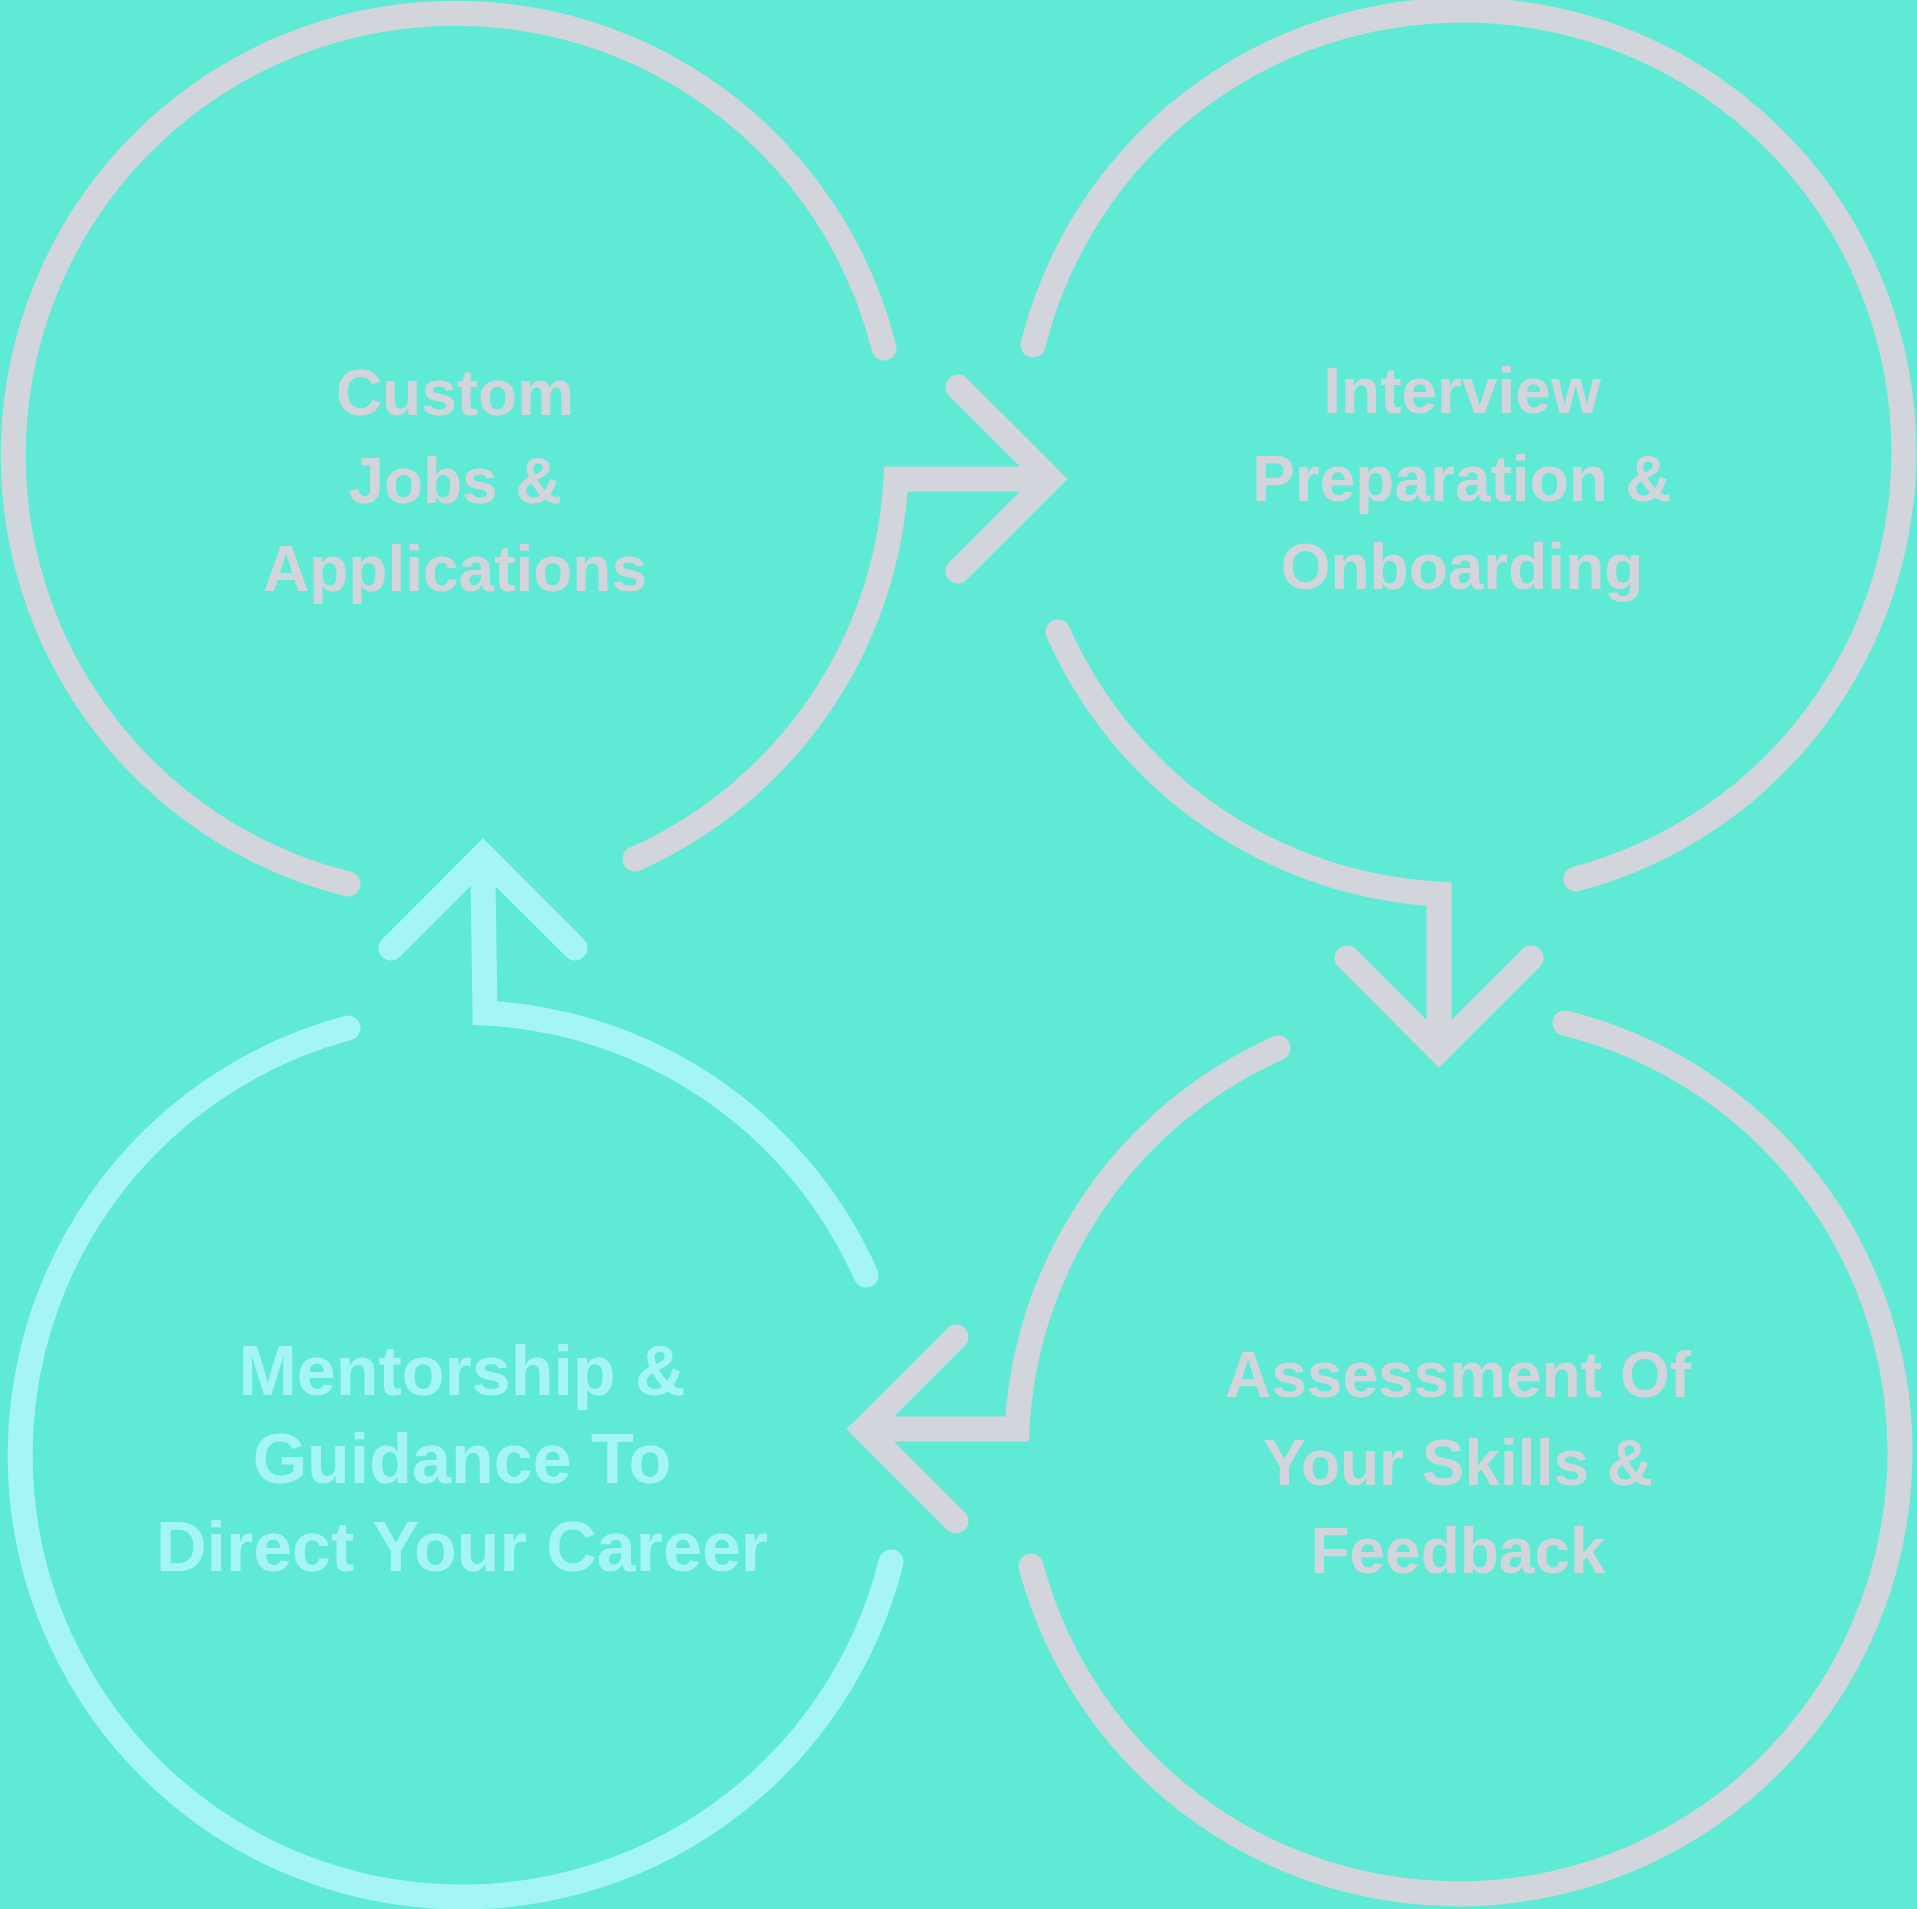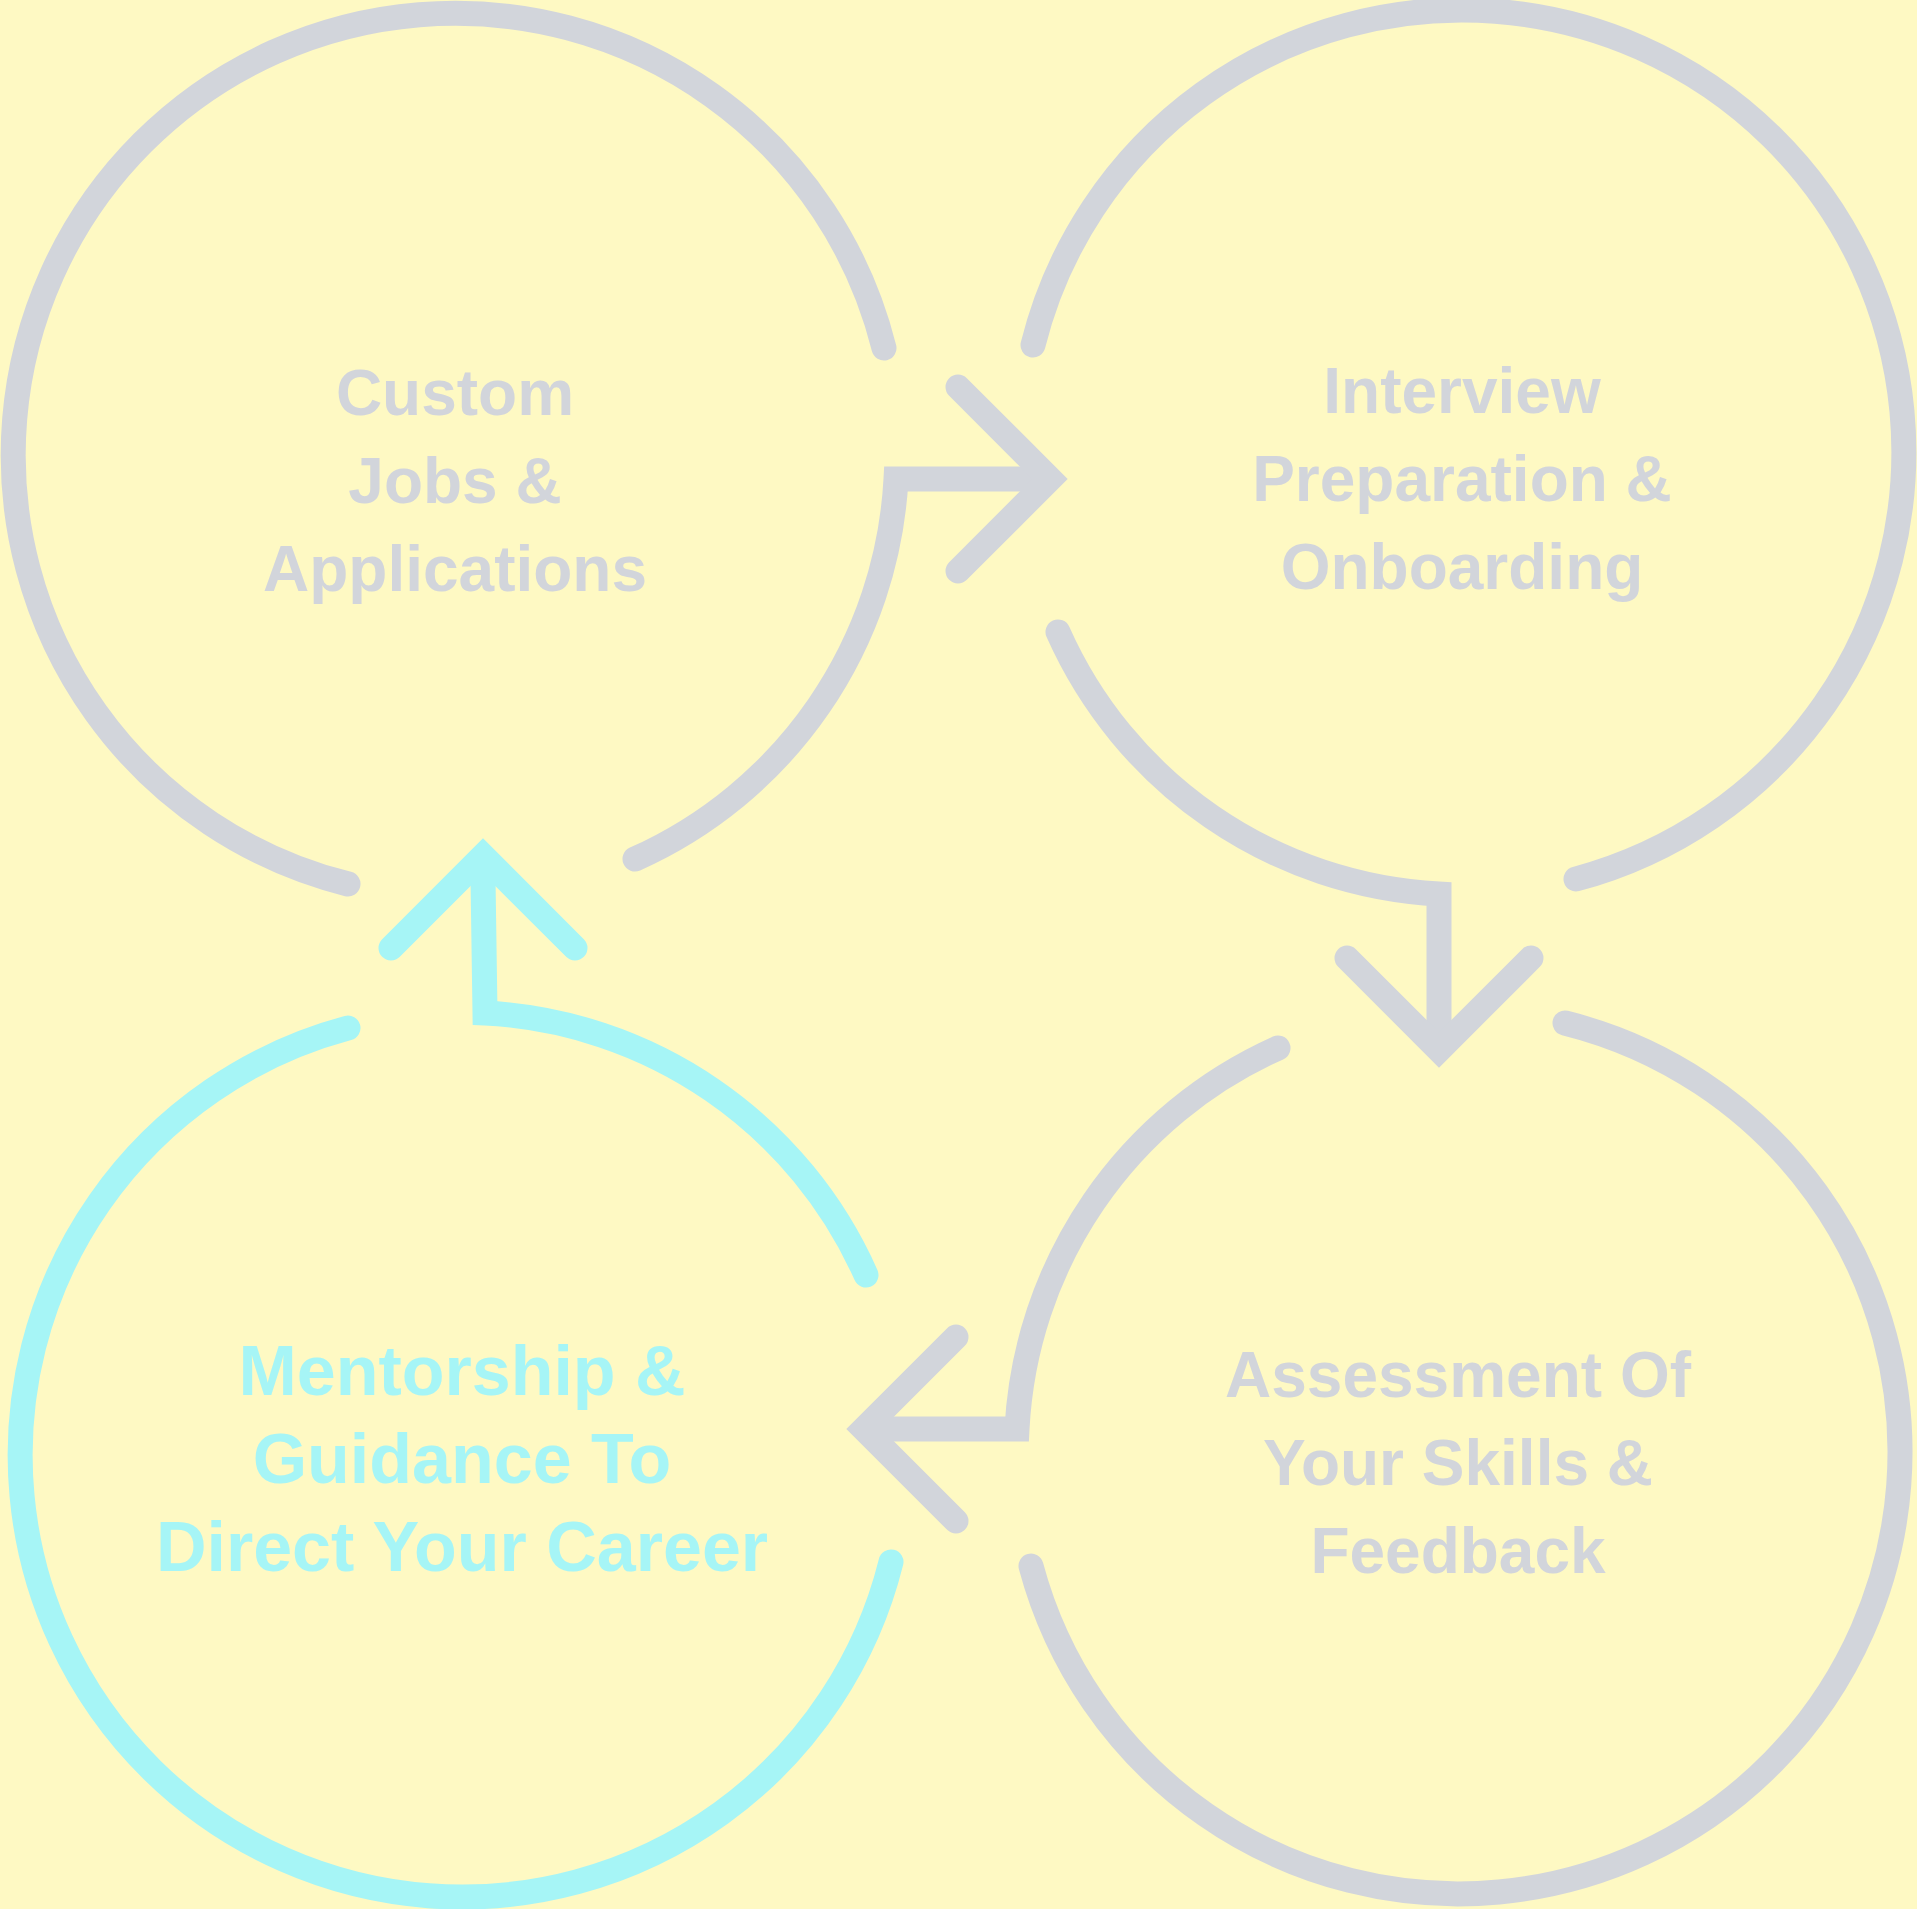--- a/index.html
+++ b/index.html
@@ -1,20 +1,20 @@
 <!DOCTYPE html>
 <html><head>
 <meta charset="utf-8">
 <style>
   html, body { margin: 0; padding: 0; background: #000; }
   .stage {
     position: relative;
     width: 1917px;
     height: 1909px;
-    background: #fef9c3;
+    background: #5eead4;
     overflow: hidden;
   }
   svg { display: block; width: 1917px; height: 1909px; }
   .ring, .arrow-tail {
     fill: none;
     stroke-width: 25;
     stroke-linecap: round;
     stroke-linejoin: miter;
   }
   .arrow-head {

